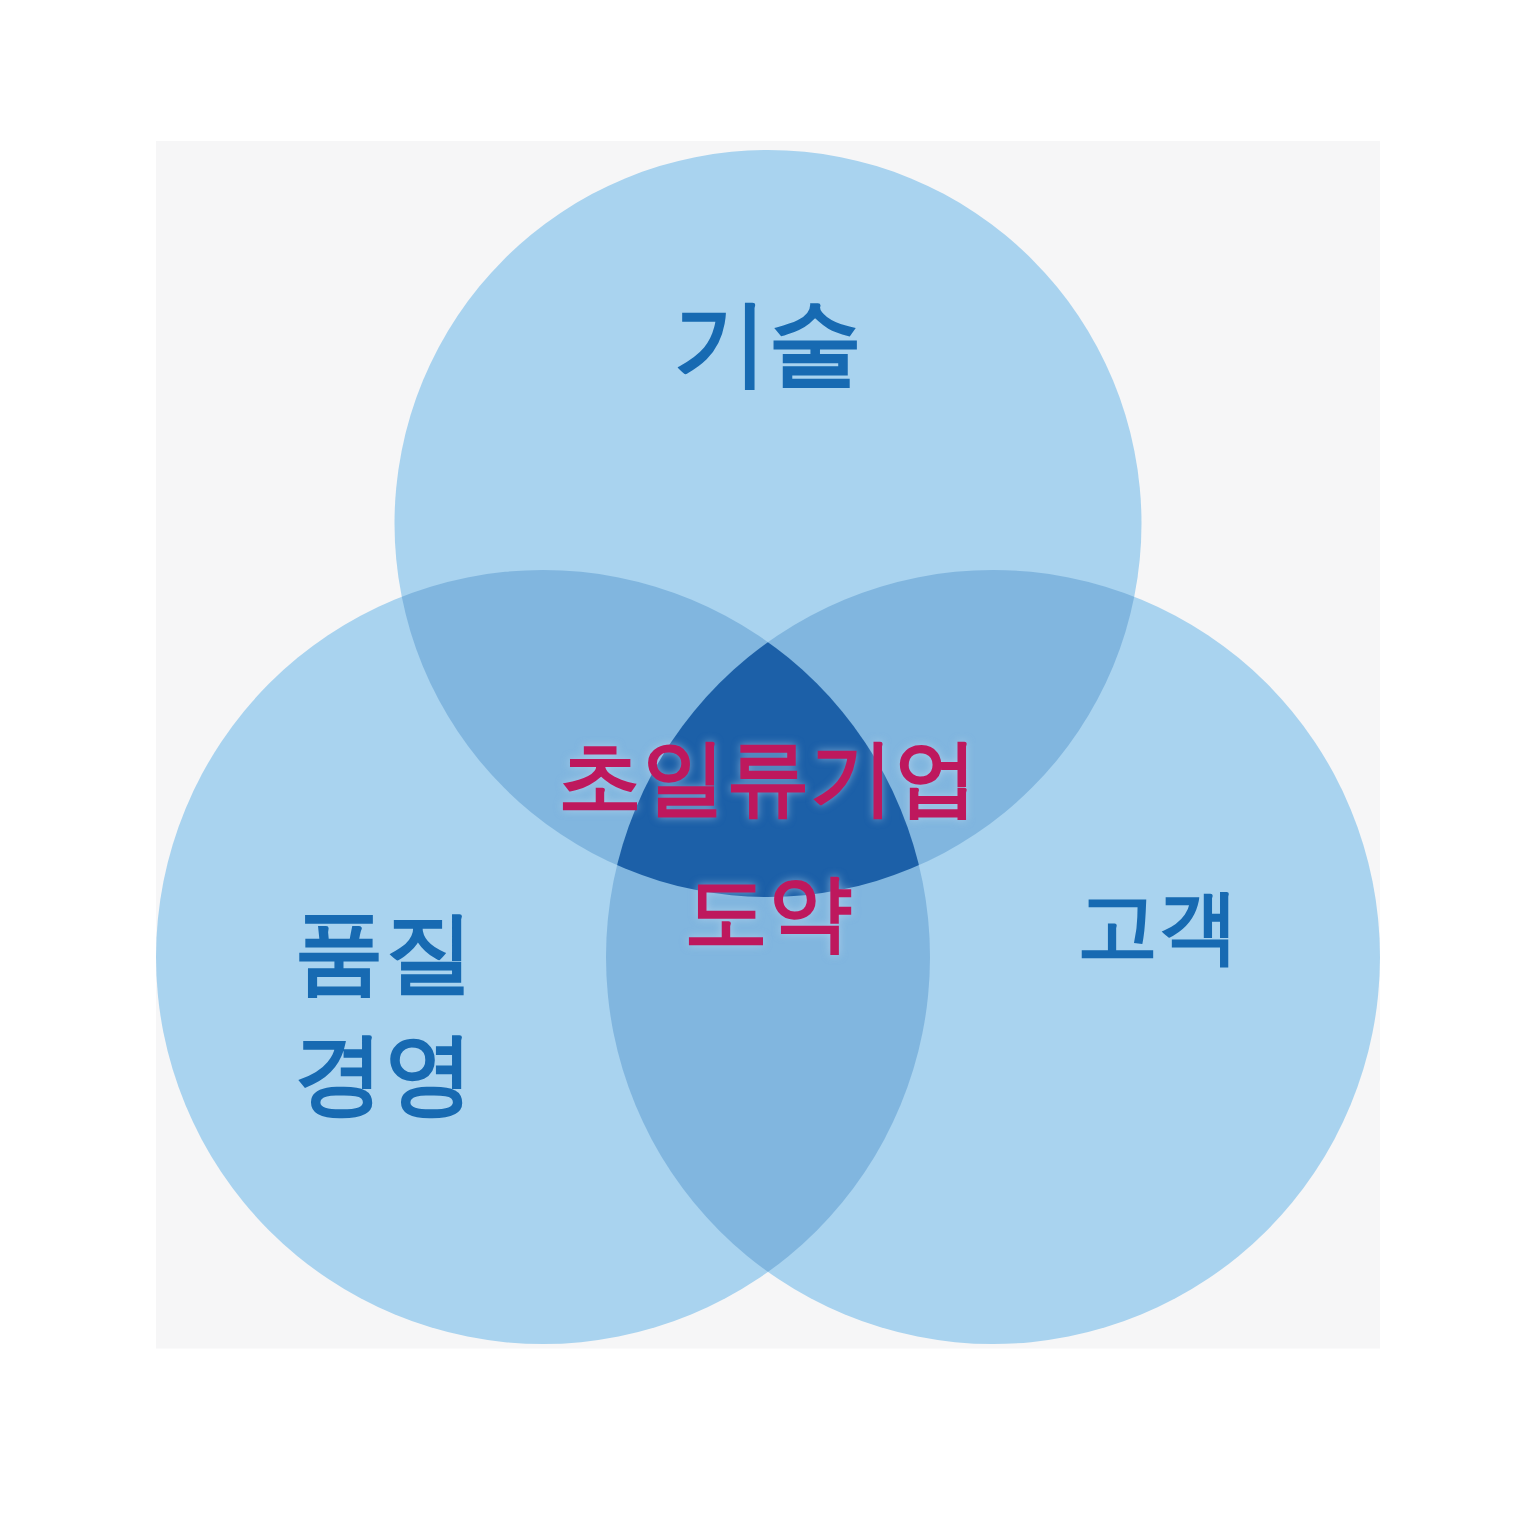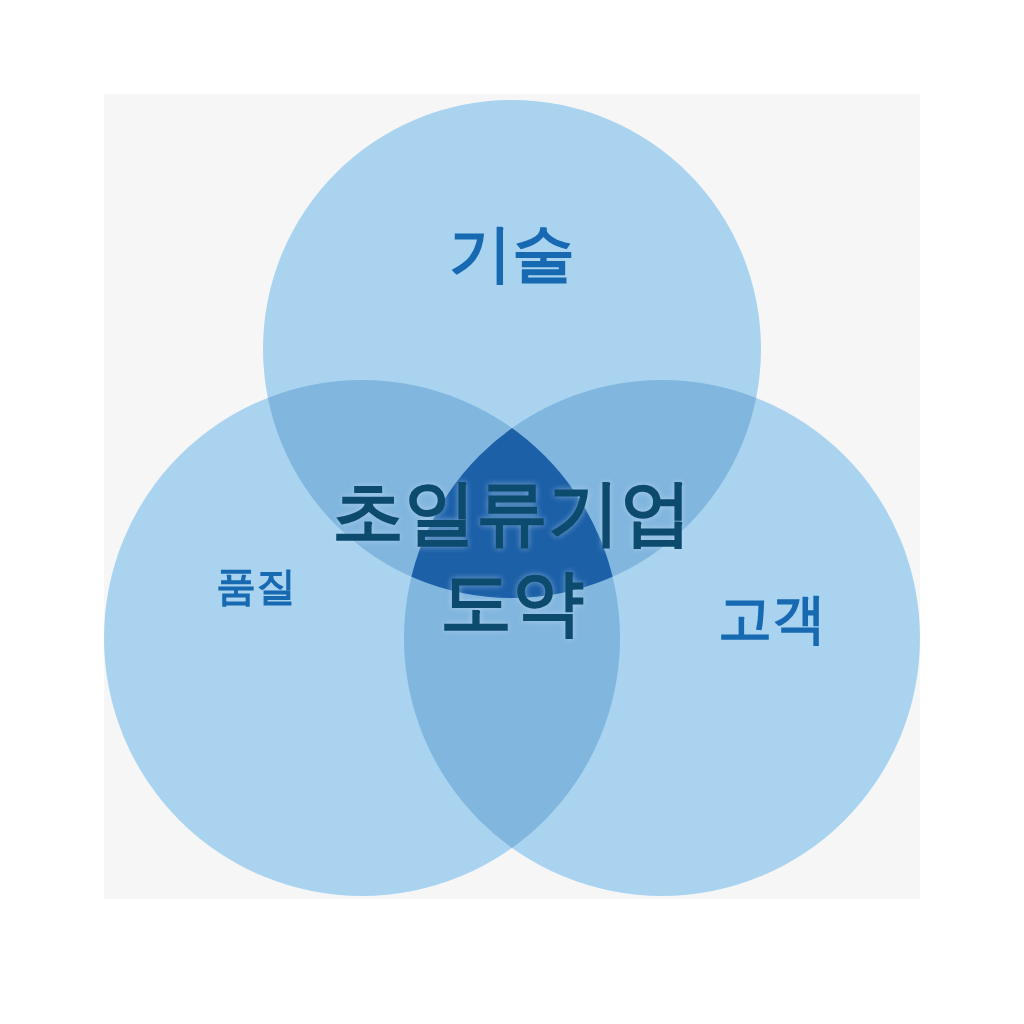--- a/index.html
+++ b/index.html
@@ -26,36 +26,35 @@
   .label {
     position: absolute;
     text-align: center;
     font-weight: 800;
     color: #176ab2;
     letter-spacing: 0px;
   }
   .label .line { white-space: nowrap; }
   .label-top {
     left: 362px; top: 190px; width: 300px;
-    font-size: 63px; line-height: 79px; margin-top: 24px;
+    font-size: 63px; line-height: 79px;
   }
   .label-left {
-    left: 106px; top: 546px; width: 300px;
-    font-size: 40px; line-height: 81px;
+    left: 106px; top: 600px; width: 300px;
+    font-size: 60px; line-height: 81px; font-family: Liberation Mono, monospace;
   }
   .label-right {
     left: 622px; top: 578px; width: 300px;
     font-size: 54px; line-height: 81px;
   }
   .label-center {
     left: 312px; top: 473px; width: 400px;
-    font-size: 72px; line-height: 90px;
-    color: #0c4a6e;
+    font-size: 56px; line-height: 90px;
+    color: #be185d;
     text-shadow: 0 0 6px rgba(200, 224, 243, 0.55);
-    font-family: Liberation Mono, monospace;
   }
 </style>
 </head>
 <body>
 
 <div class="stage">
 
   <svg class="venn-svg" viewBox="0 0 1024 1024" aria-hidden="true">
     <defs>
       <clipPath id="clipTop">
@@ -91,20 +90,21 @@
       </g>
     </g>
   </svg>
 
   <div class="label label-top">
     <div class="line">기술</div>
   </div>
 
   <div class="label label-left">
     <div class="line">품질</div>
+    <div class="line">경영</div>
   </div>
 
   <div class="label label-right">
     <div class="line">고객</div>
   </div>
 
   <div class="label label-center">
     <div class="line">초일류기업</div>
     <div class="line">도약</div>
   </div>

